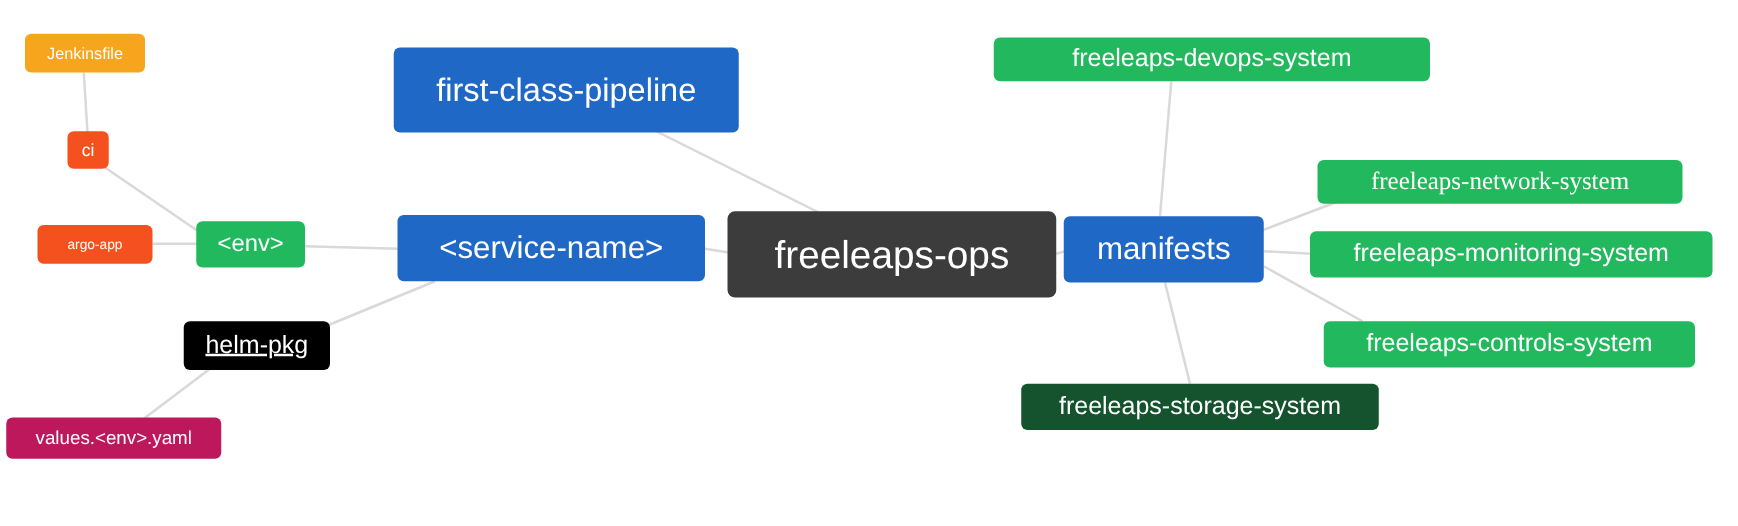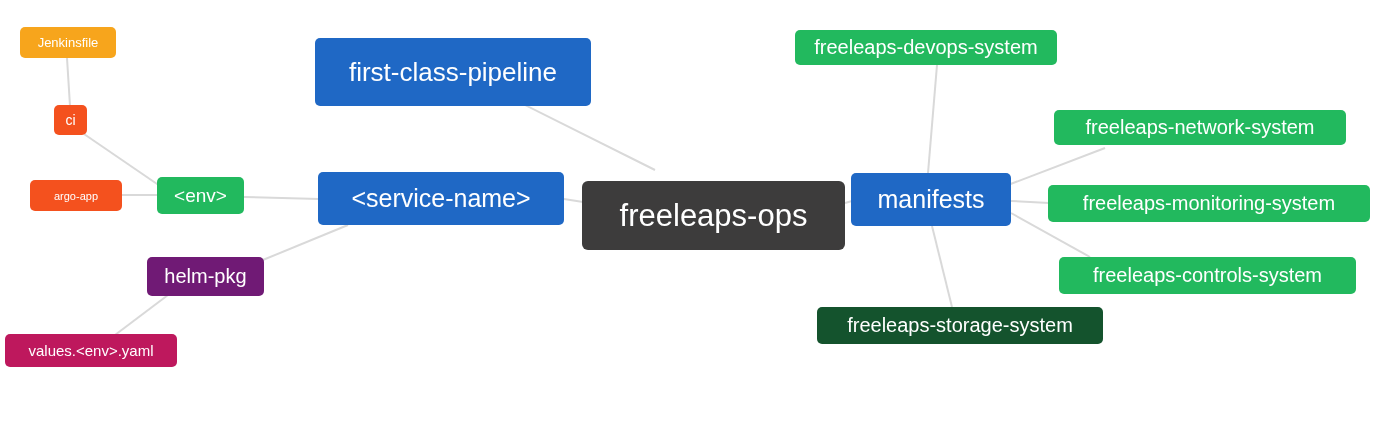--- a/index.html
+++ b/index.html
@@ -28,24 +28,24 @@
   }
   
   .n-jenkinsfile { left: 20px;  top: 27px;  width: 96px;  height: 31px; font-size: 13px; }
   .n-ci          { left: 54px;  top: 105px; width: 33px;  height: 30px; font-size: 14px; justify-content: center; }
   .n-argo-app    { left: 30px;  top: 180px; width: 92px;  height: 31px; font-size: 11px; }
   .n-env         { left: 157px; top: 177px; width: 87px;  height: 37px; font-size: 19px; }
   .n-helm-pkg    { left: 147px; top: 257px; width: 117px; height: 39px; font-size: 20px; }
   .n-values      { left: 5px;   top: 334px; width: 172px; height: 33px; font-size: 15px; }
   .n-pipeline    { left: 315px; top: 38px;  width: 276px; height: 68px; font-size: 26px; }
   .n-service     { left: 318px; top: 172px; width: 246px; height: 53px; font-size: 25px; }
-  .n-root        { left: 582px; top: 169px; width: 263px; height: 69px; font-size: 31px; border-radius: 6px; margin-top: 12px; }
+  .n-root        { left: 582px; top: 169px; width: 263px; height: 69px; font-size: 31px; border-radius: 6px; }
   .n-manifests   { left: 851px; top: 173px; width: 160px; height: 53px; font-size: 25px; }
-  .n-devops      { left: 795px; top: 30px;  width: 262px; height: 35px; font-size: 20px; }
-  .n-network     { left: 1054px;top: 110px; width: 292px; height: 35px; font-size: 20px; }
+  .n-devops      { left: 795px; top: 30px;  width: 349px; height: 35px; font-size: 20px; }
+  .n-network     { left: 1054px;top: 128px; width: 292px; height: 35px; font-size: 20px; font-family: Liberation Serif, serif; }
   .n-monitoring  { left: 1048px;top: 185px; width: 322px; height: 37px; font-size: 20px; }
   .n-controls    { left: 1059px;top: 257px; width: 297px; height: 37px; font-size: 20px; }
   .n-storage     { left: 817px; top: 307px; width: 286px; height: 37px; font-size: 20px; }
 </style>
 </head>
 <body>
 
 <div class="canvas">
 
   <svg class="edges" viewBox="0 0 1390 421">
@@ -74,21 +74,21 @@
   </div>
 
   <div class="node n-argo-app" style="background-color: rgb(244, 81, 30);">
     <span>argo-app</span>
   </div>
 
   <div class="node n-env" style="background-color: rgb(34, 185, 94);">
     <span>&lt;env&gt;</span>
   </div>
 
-  <div class="node n-helm-pkg" style="background-color: #701a75;">
+  <div class="node n-helm-pkg" style="background-color: #000000; text-decoration: underline;">
     <span>helm-pkg</span>
   </div>
 
   <div class="node n-values" style="background-color: #be185d;">
     <span>values.&lt;env&gt;.yaml</span>
   </div>
 
   <div class="node n-pipeline" style="background-color: rgb(31, 104, 197);">
     <span>first-class-pipeline</span>
   </div>

